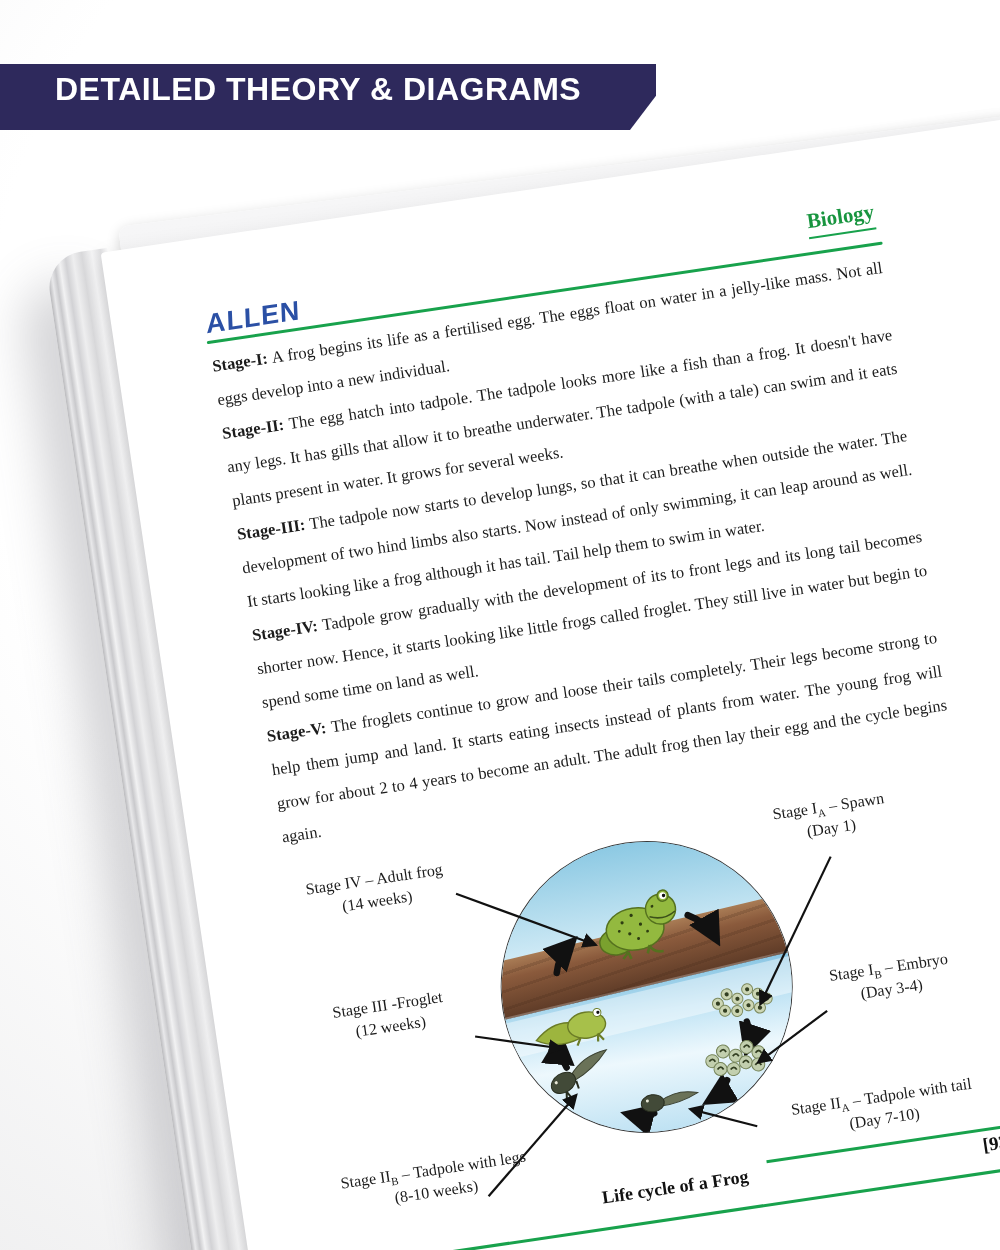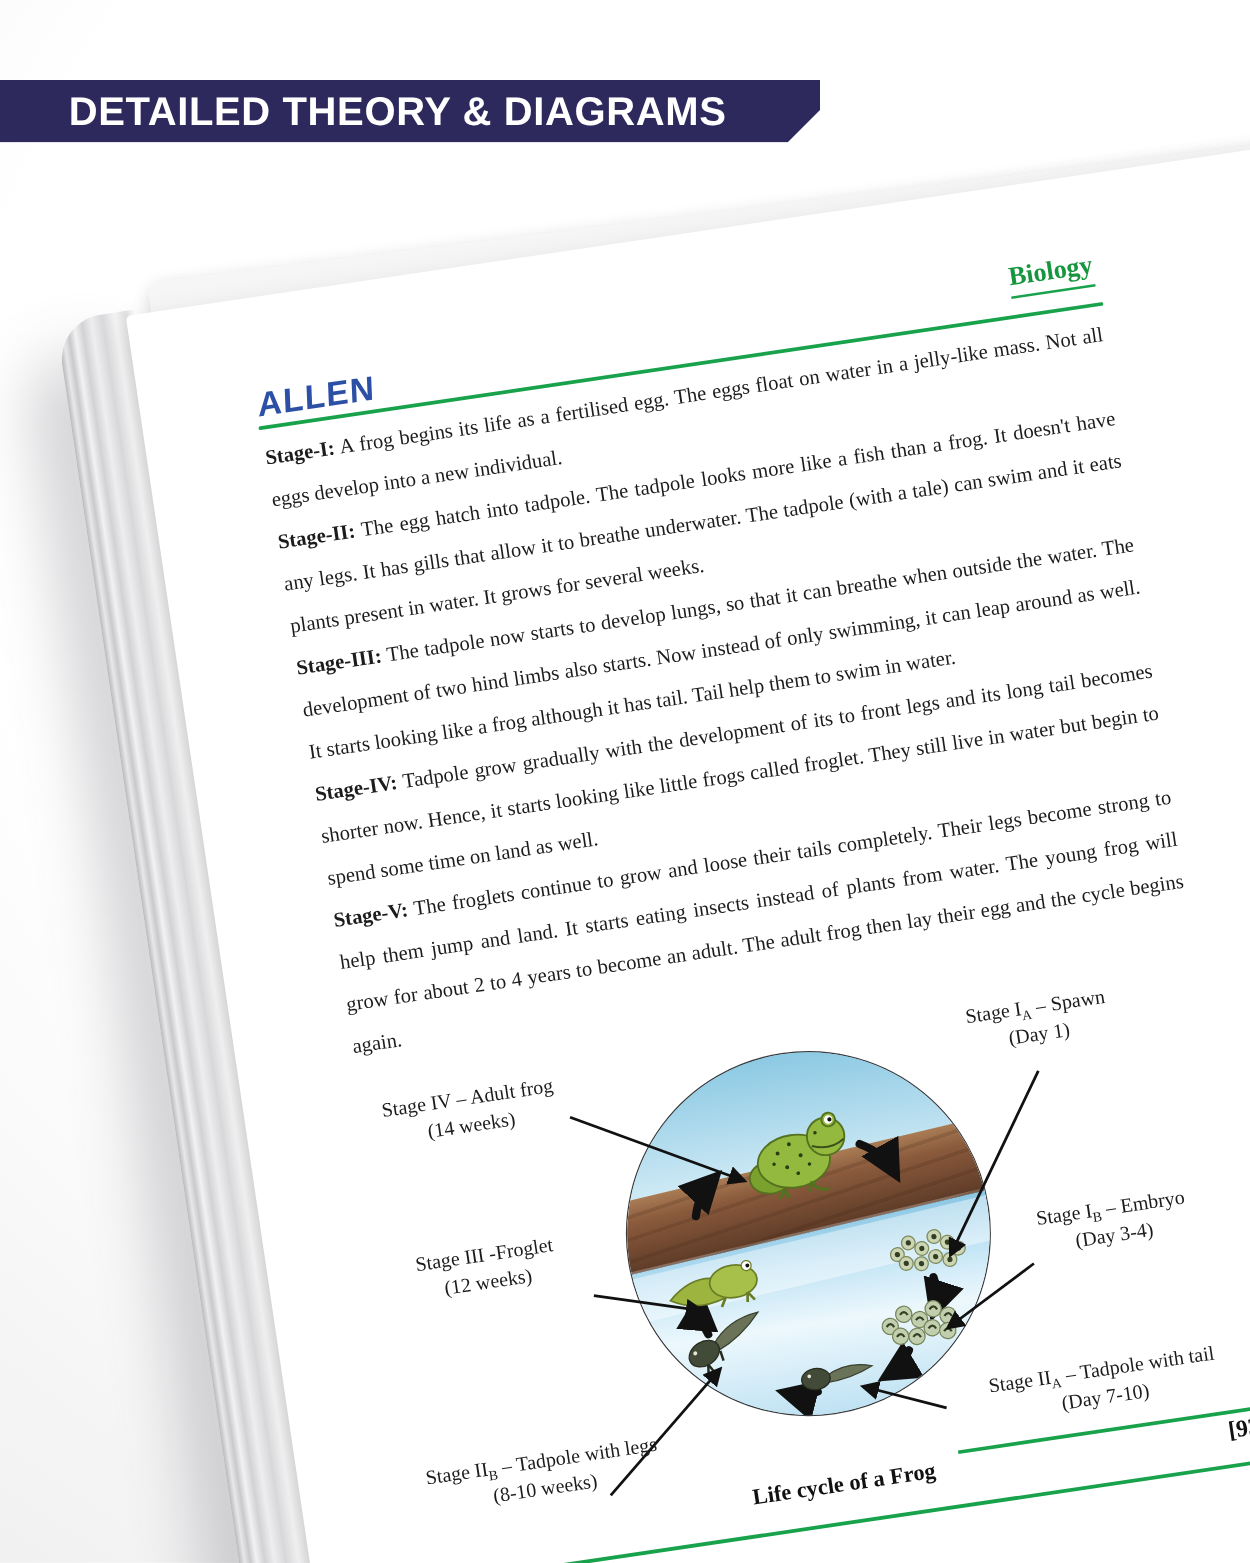--- a/index.html
+++ b/index.html
@@ -1,20 +1,20 @@
 <!DOCTYPE html>
 <html><head>
 <meta charset="utf-8">
 <style>
   html,body{margin:0;padding:0;width:1000px;height:1250px;overflow:hidden;
     background:radial-gradient(130% 95% at 70% 30%, #ffffff 55%, #ededee 100%);
     font-family:"Liberation Serif", serif;}
 
   
-  .banner{position:absolute;left:0;top:64px;width:656px;height:50px;z-index:9;
+  .banner{position:absolute;left:0;top:64px;width:656px;height:66px;z-index:9;
     background:#2e295c;color:#fff;
     font-family:"Liberation Sans", sans-serif;font-weight:700;font-size:32px;
     line-height:50px;padding-left:55px;box-sizing:border-box;letter-spacing:.5px;
     clip-path:polygon(0 0,100% 0,100% 48%,calc(100% - 26px) 100%,0 100%);}
 
   
   .book{position:absolute;left:96px;top:190px;width:920px;height:1200px;
     transform:rotate(-8.4deg);transform-origin:430px 0;}
   .sheet-under{position:absolute;left:14px;top:-13px;right:-13px;height:620px;
     background:linear-gradient(180deg,#f6f6f7,#ececee);border-radius:10px;

